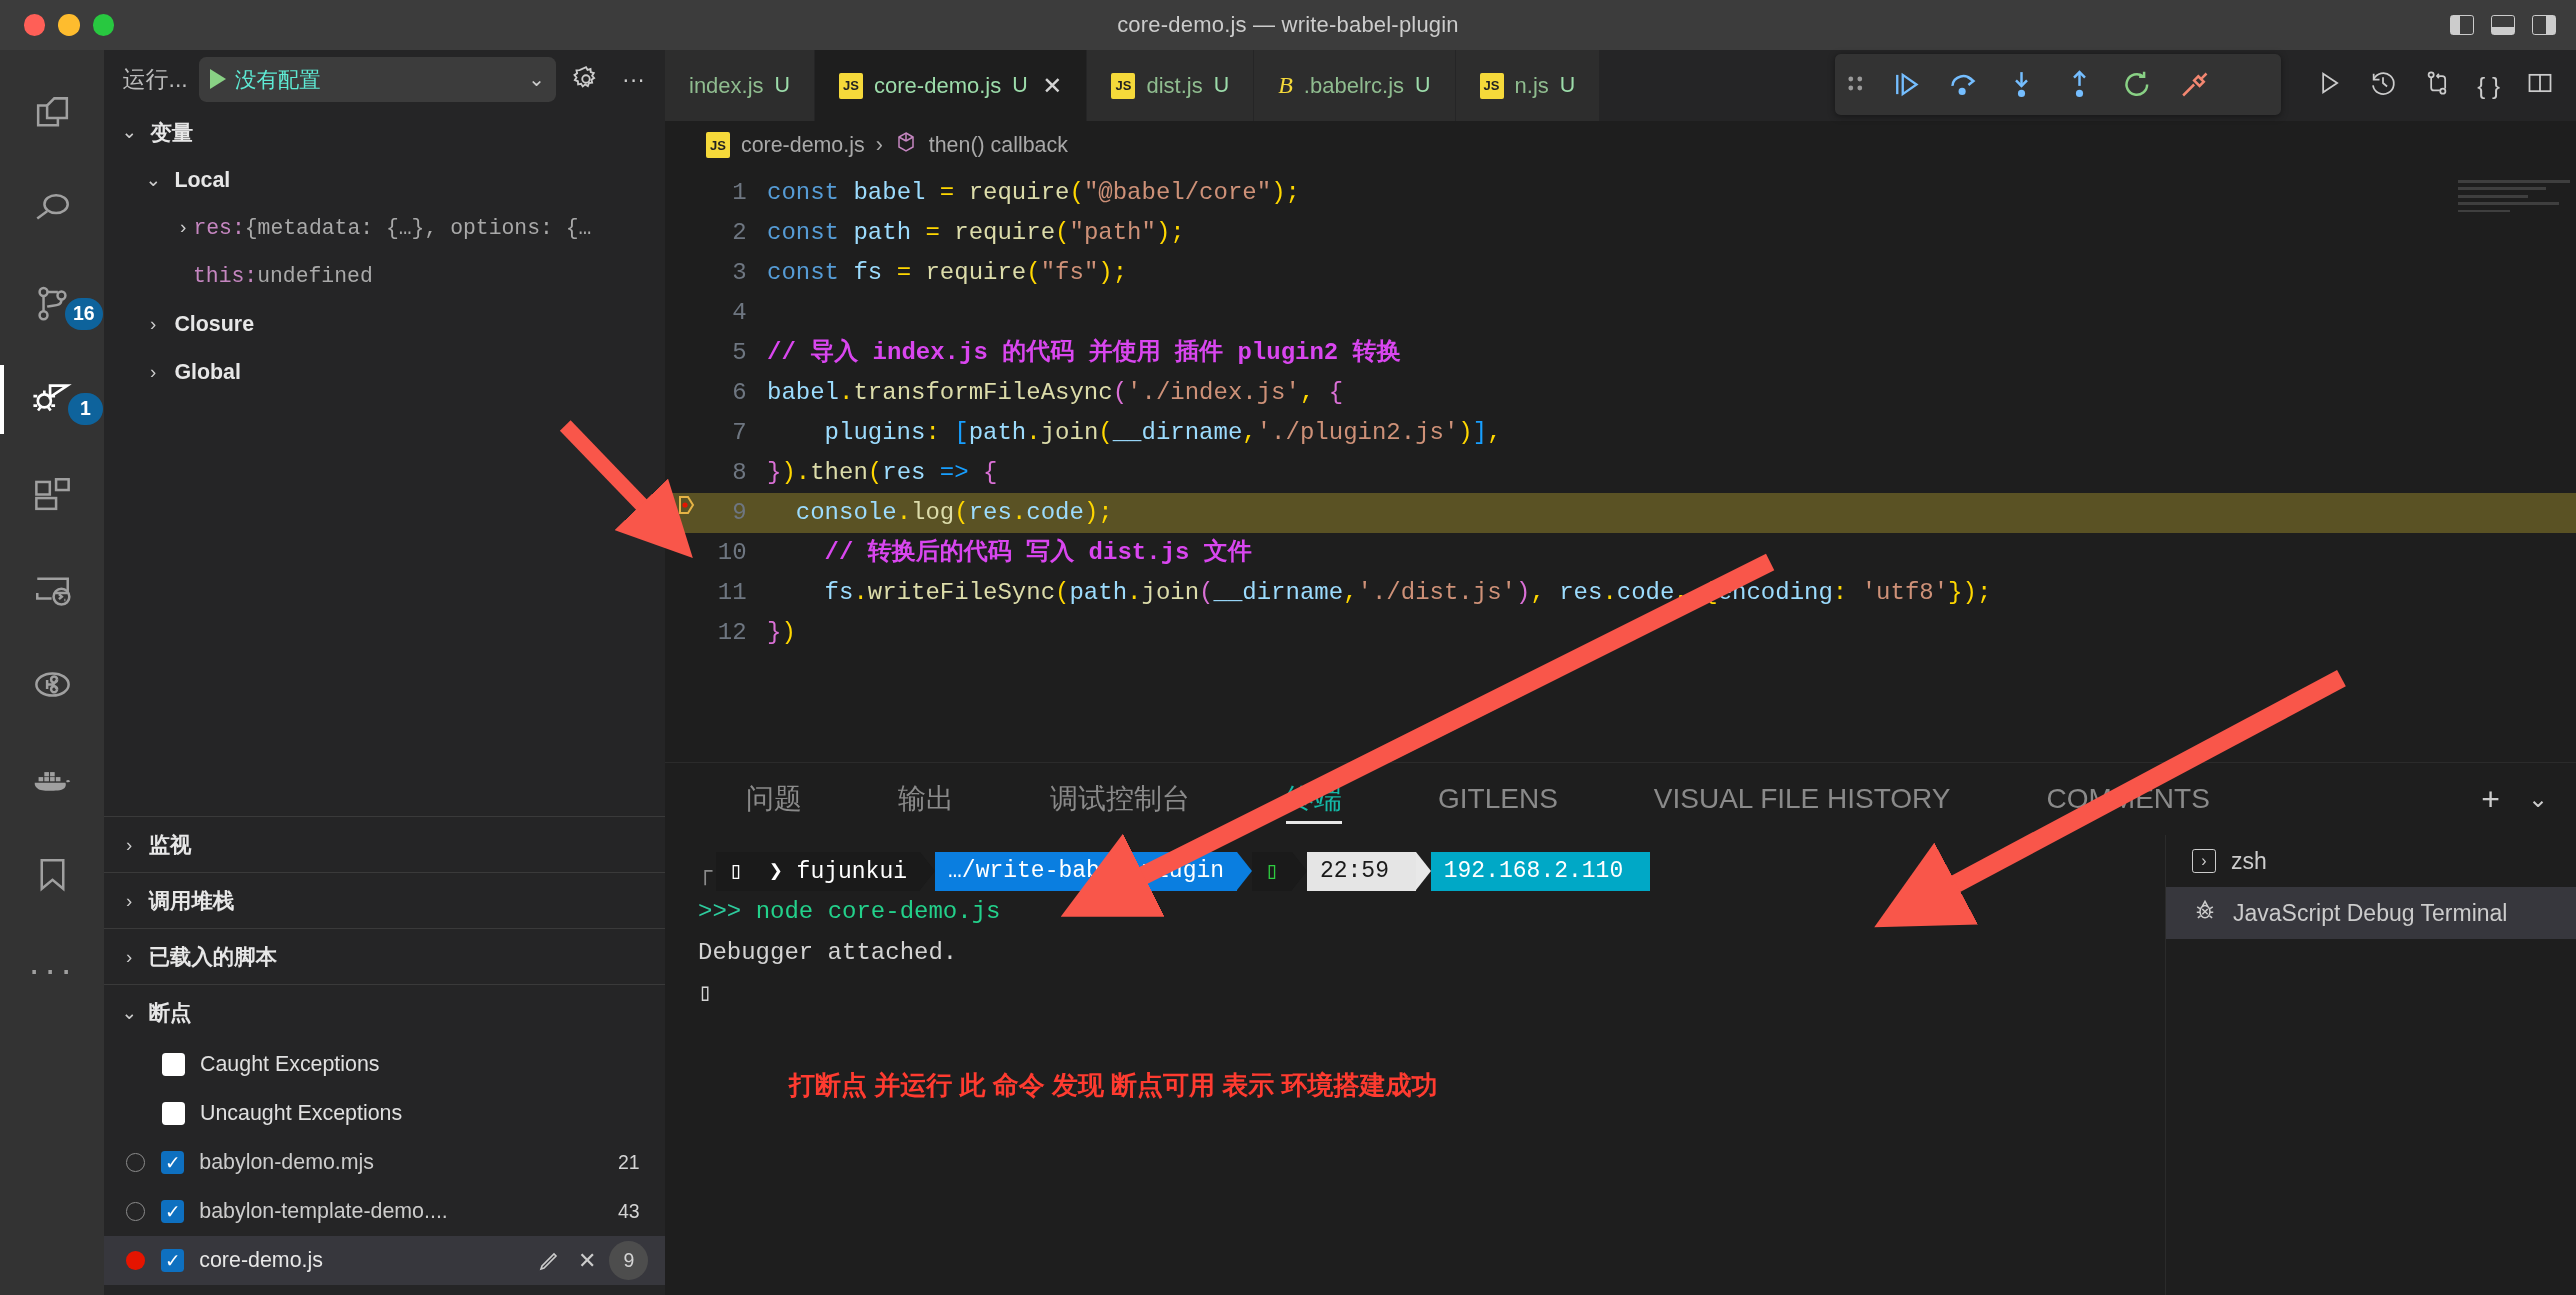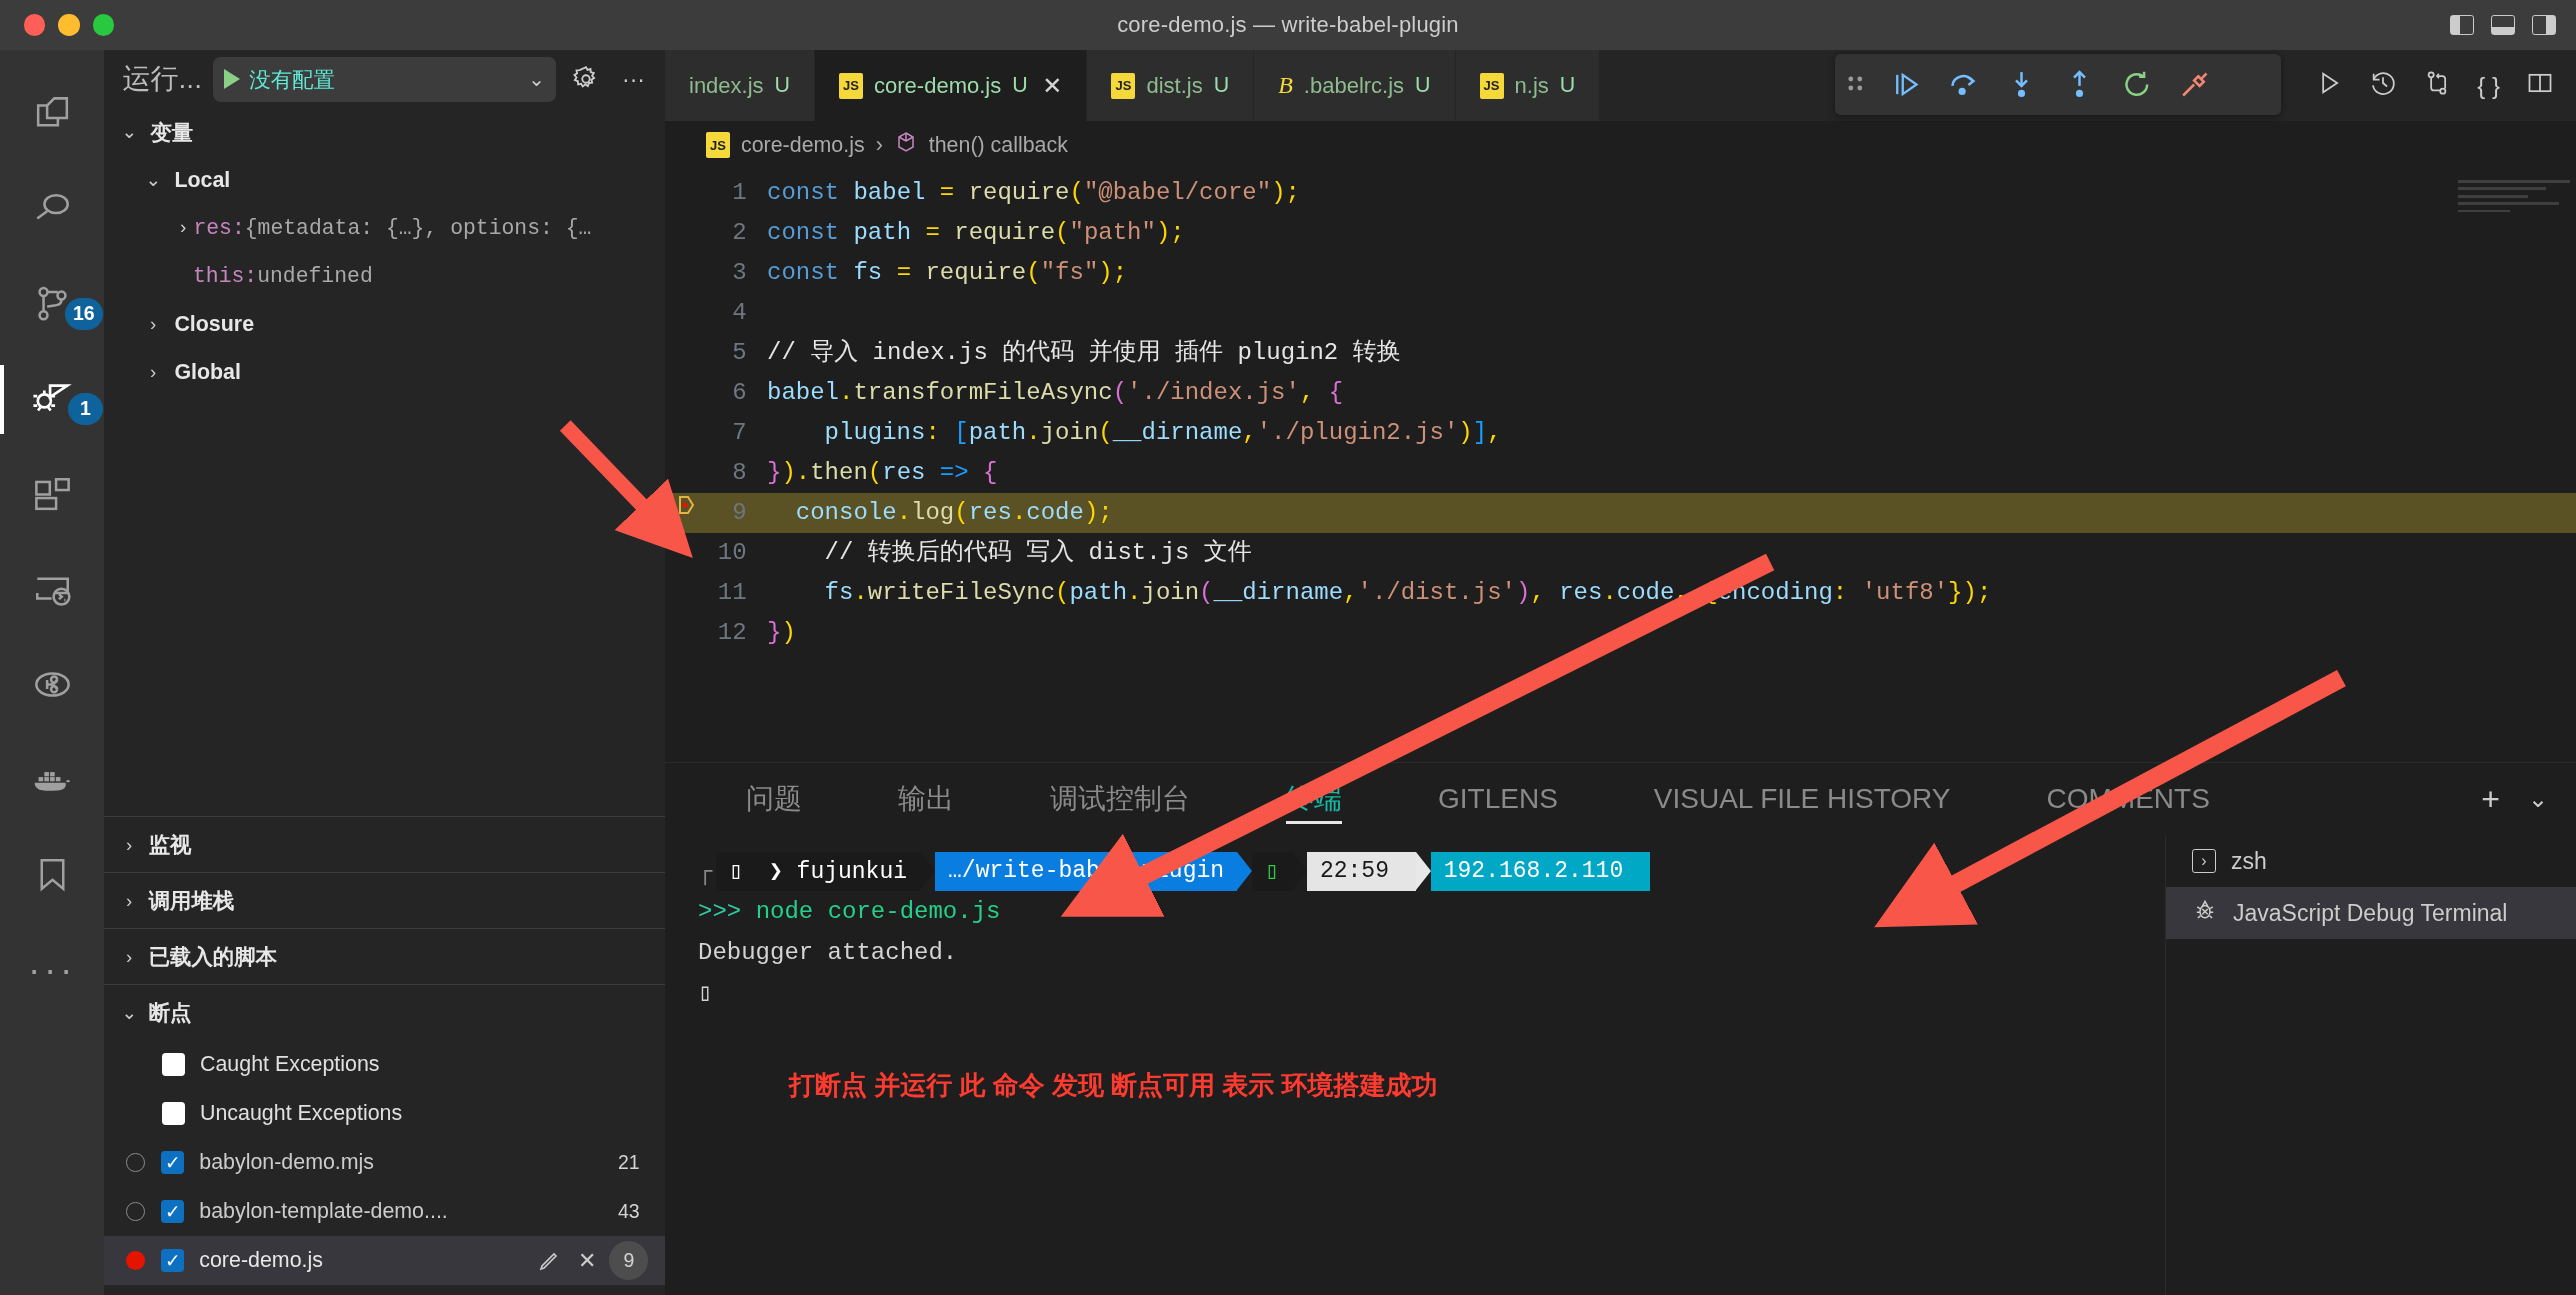--- a/index.html
+++ b/index.html
@@ -58,21 +58,21 @@
   .act-dots { color:#a0a0a0; font-size: 37px; letter-spacing: 3.7px; line-height: 1; }
 
   
   .sidebar {
     position: absolute; left: 104px; top: 50px; width: 561px; bottom: 0;
     background: #252526; overflow: hidden;
   }
   .side-head {
     height: 58px; display: flex; align-items: center; padding: 0 13px 0 18.6px; gap: 11px;
   }
-  .run-label { color:#bbbbbb; font-size: 28px; white-space: nowrap; }
+  .run-label { color:#bbbbbb; font-size: 23px; white-space: nowrap; }
   .config-select {
     flex: 1; height: 45px; background:#3c3c3c; border-radius: 7.4px;
     display:flex; align-items:center; padding: 0 11px; gap: 9.3px;
   }
   .play-tri { width:0; height:0; border-left: 16.7px solid #89d185; border-top: 10.2px solid transparent; border-bottom: 10.2px solid transparent; }
   .config-name { flex:1; color:#5eead4; font-size: 21.4px; }
   .chev { color:#cccccc; font-size: 20.4px; line-height: 1; }
   .ico-btn { color:#cccccc; font-size: 23px; display:flex; align-items:center; justify-content:center; width: 37px; }
 
   .sec-title {
@@ -148,21 +148,21 @@
   .cline.highlight { background:#5a5224; }
   .cline.highlight .ctext { position: relative; }
 
   .kw { color:#569cd6; }
   .var2 { color:#9cdcfe; }
   .fn { color:#dcdcaa; }
   .str { color:#ce9178; }
   .pun { color:#ffd700; }
   .pun2 { color:#da70d6; }
   .pun3 { color:#179fff; }
-  .cmt { color:#e5e5e5; }
+  .cmt { color:#d946ef;font-weight:bold; }
   .prop { color:#9cdcfe; }
 
   .minimap {
     position:absolute; right: 5.6px; top: 130px; width: 112px; height: 56px; opacity: .55;
   }
   .mm-line { height: 2.8px; background:#5a5a5a; margin-bottom: 4.6px; }
 
   
   .panel {
     position:absolute; left: 665px; top: 762px; right: 0; bottom: 0; background:#1e1e1e;

